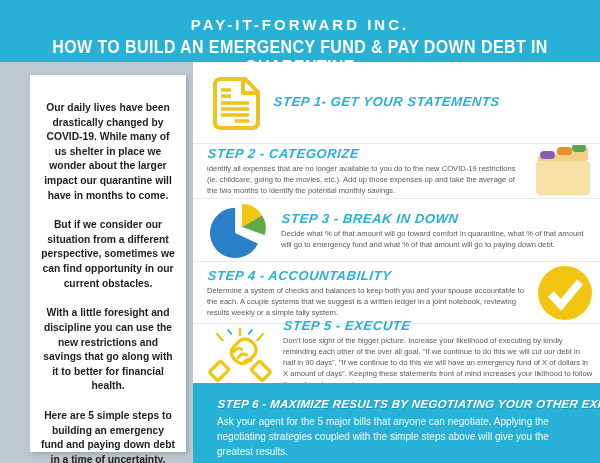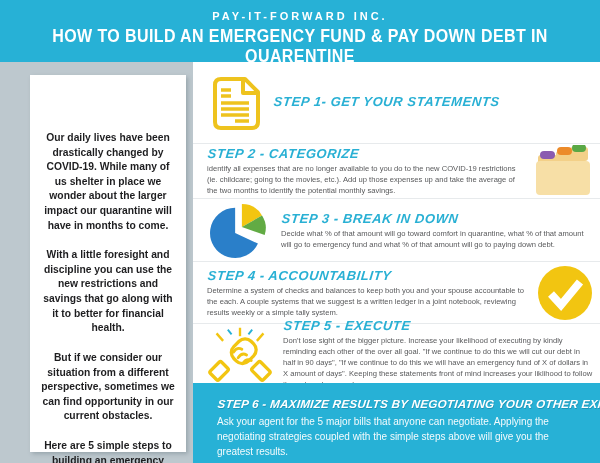--- a/index.html
+++ b/index.html
@@ -9,34 +9,34 @@
     width: 600px; height: 463px;
     background: #bdc8ce;
     overflow: hidden;
   }
   
   .header {
     position: absolute; top: 0; left: 0; width: 600px; height: 62px;
     background: #27b1d6; color: #ffffff; text-align: center;
   }
   .brand {
-    padding-top: 10px;
-    font-size: 11px; font-weight: bold; letter-spacing: 3px;
+    padding-top: 16px;
+    font-size: 15px; font-weight: bold; letter-spacing: 3px;
   }
   .headline {
     margin-top: 6px;
     font-size: 16px; font-weight: bold; letter-spacing: 0.4px;
     transform: scaleY(1.12);
   }
   
   .sidebar {
     position: absolute; left: 30px; top: 75px; width: 156px; height: 377px;
     background: #ffffff;
     box-shadow: 2px 2px 4px rgba(90,105,115,0.35);
-    padding: 56px 10px 10px 10px;
+    padding: 26px 10px 10px 10px;
     text-align: center;
   }
   .sidebar p {
     font-size: 10.3px; font-weight: bold; color: #1e1e20;
     line-height: 1.42; margin-bottom: 15px;
   }
   
   .main {
     position: absolute; left: 193px; top: 62px; width: 407px; height: 321px;
     background: #ffffff;
@@ -87,22 +87,22 @@
 
 <div class="page">
 
   <div class="header">
     <div class="brand">PAY-IT-FORWARD INC.</div>
     <div class="headline">HOW TO BUILD AN EMERGENCY FUND &amp; PAY DOWN DEBT IN QUARENTINE</div>
   </div>
 
   <div class="sidebar">
     <p>Our daily lives have been drastically changed by COVID-19. While many of us shelter in place we wonder about the larger impact our quarantine will have in months to come.</p>
+    <p>But if we consider our situation from a different perspective, sometimes we can find opportunity in our current obstacles.</p>
     <p>With a little foresight and discipline you can use the new restrictions and savings that go along with it to better for financial health.</p>
-    <p>But if we consider our situation from a different perspective, sometimes we can find opportunity in our current obstacles.</p>
     <p>Here are 5 simple steps to building an emergency fund and paying down debt in a time of uncertainty.</p>
   </div>
 
   <div class="main">
 
     <div class="step-row row-1">
       <div class="icon-box gap-l">
         <svg width="56" height="58" viewBox="0 0 56 58">
           <path d="M14 5 h24 l13 13 v30 q0 6 -6 6 H14 q-6 0 -6 -6 V11 q0 -6 6 -6 z" fill="#ffffff" stroke="#eec31e" stroke-width="4" stroke-linejoin="round"></path>
           <path d="M36 6 v13 h14" fill="none" stroke="#eec31e" stroke-width="4" stroke-linejoin="round"></path>

